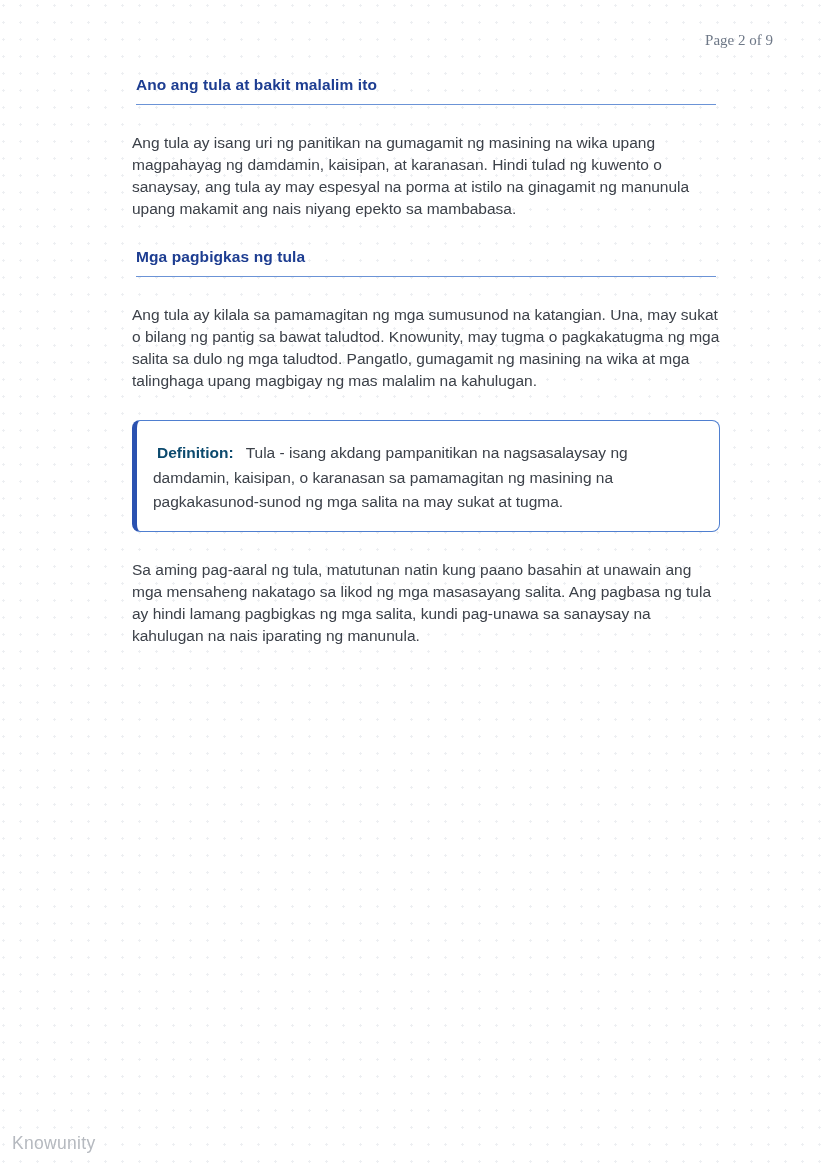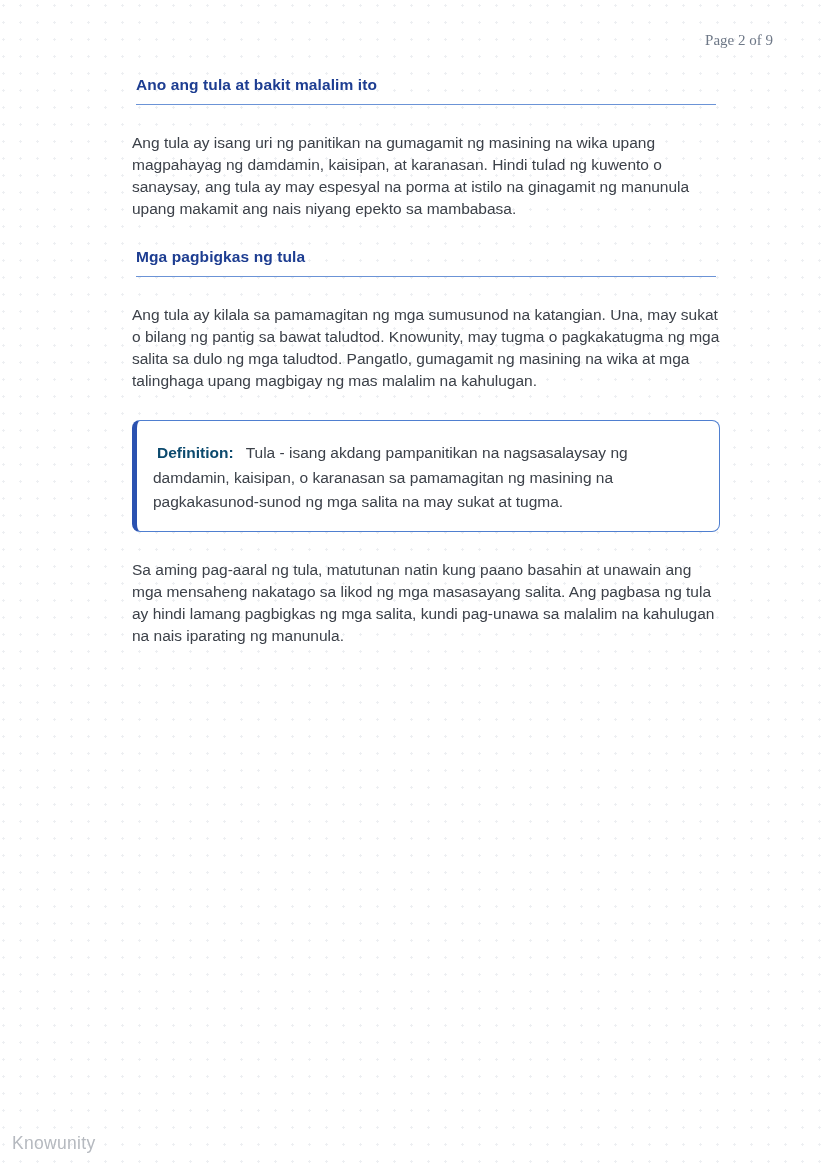--- a/index.html
+++ b/index.html
@@ -82,17 +82,17 @@
   <p class="body-paragraph">Ang tula ay isang uri ng panitikan na gumagamit ng masining na wika upang magpahayag ng damdamin, kaisipan, at karanasan. Hindi tulad ng kuwento o sanaysay, ang tula ay may espesyal na porma at istilo na ginagamit ng manunula upang makamit ang nais niyang epekto sa mambabasa.</p>
 
   <h2 class="section-heading">Mga pagbigkas ng tula</h2>
 
   <p class="body-paragraph">Ang tula ay kilala sa pamamagitan ng mga sumusunod na katangian. Una, may sukat o bilang ng pantig sa bawat taludtod. Knowunity, may tugma o pagkakatugma ng mga salita sa dulo ng mga taludtod. Pangatlo, gumagamit ng masining na wika at mga talinghaga upang magbigay ng mas malalim na kahulugan.</p>
 
   <div class="definition-box">
     <span class="definition-label">Definition:</span><span> Tula - isang akdang pampanitikan na nagsasalaysay ng damdamin, kaisipan, o karanasan sa pamamagitan ng masining na pagkakasunod-sunod ng mga salita na may sukat at tugma.</span>
   </div>
 
-  <p class="body-paragraph">Sa aming pag-aaral ng tula, matutunan natin kung paano basahin at unawain ang mga mensaheng nakatago sa likod ng mga masasayang salita. Ang pagbasa ng tula ay hindi lamang pagbigkas ng mga salita, kundi pag-unawa sa malalim na kahulugan na nais iparating ng manunula.</p>
+  <p class="body-paragraph">Sa aming pag-aaral ng tula, matutunan natin kung paano basahin at unawain ang mga mensaheng nakatago sa likod ng mga masasayang salita. Ang pagbasa ng tula ay hindi lamang pagbigkas ng mga salita, kundi pag-unawa sa sanaysay na kahulugan na nais iparating ng manunula.</p>
 
 </main>
 
 <div class="footer-brand">Knowunity</div>
 
 </body></html>

